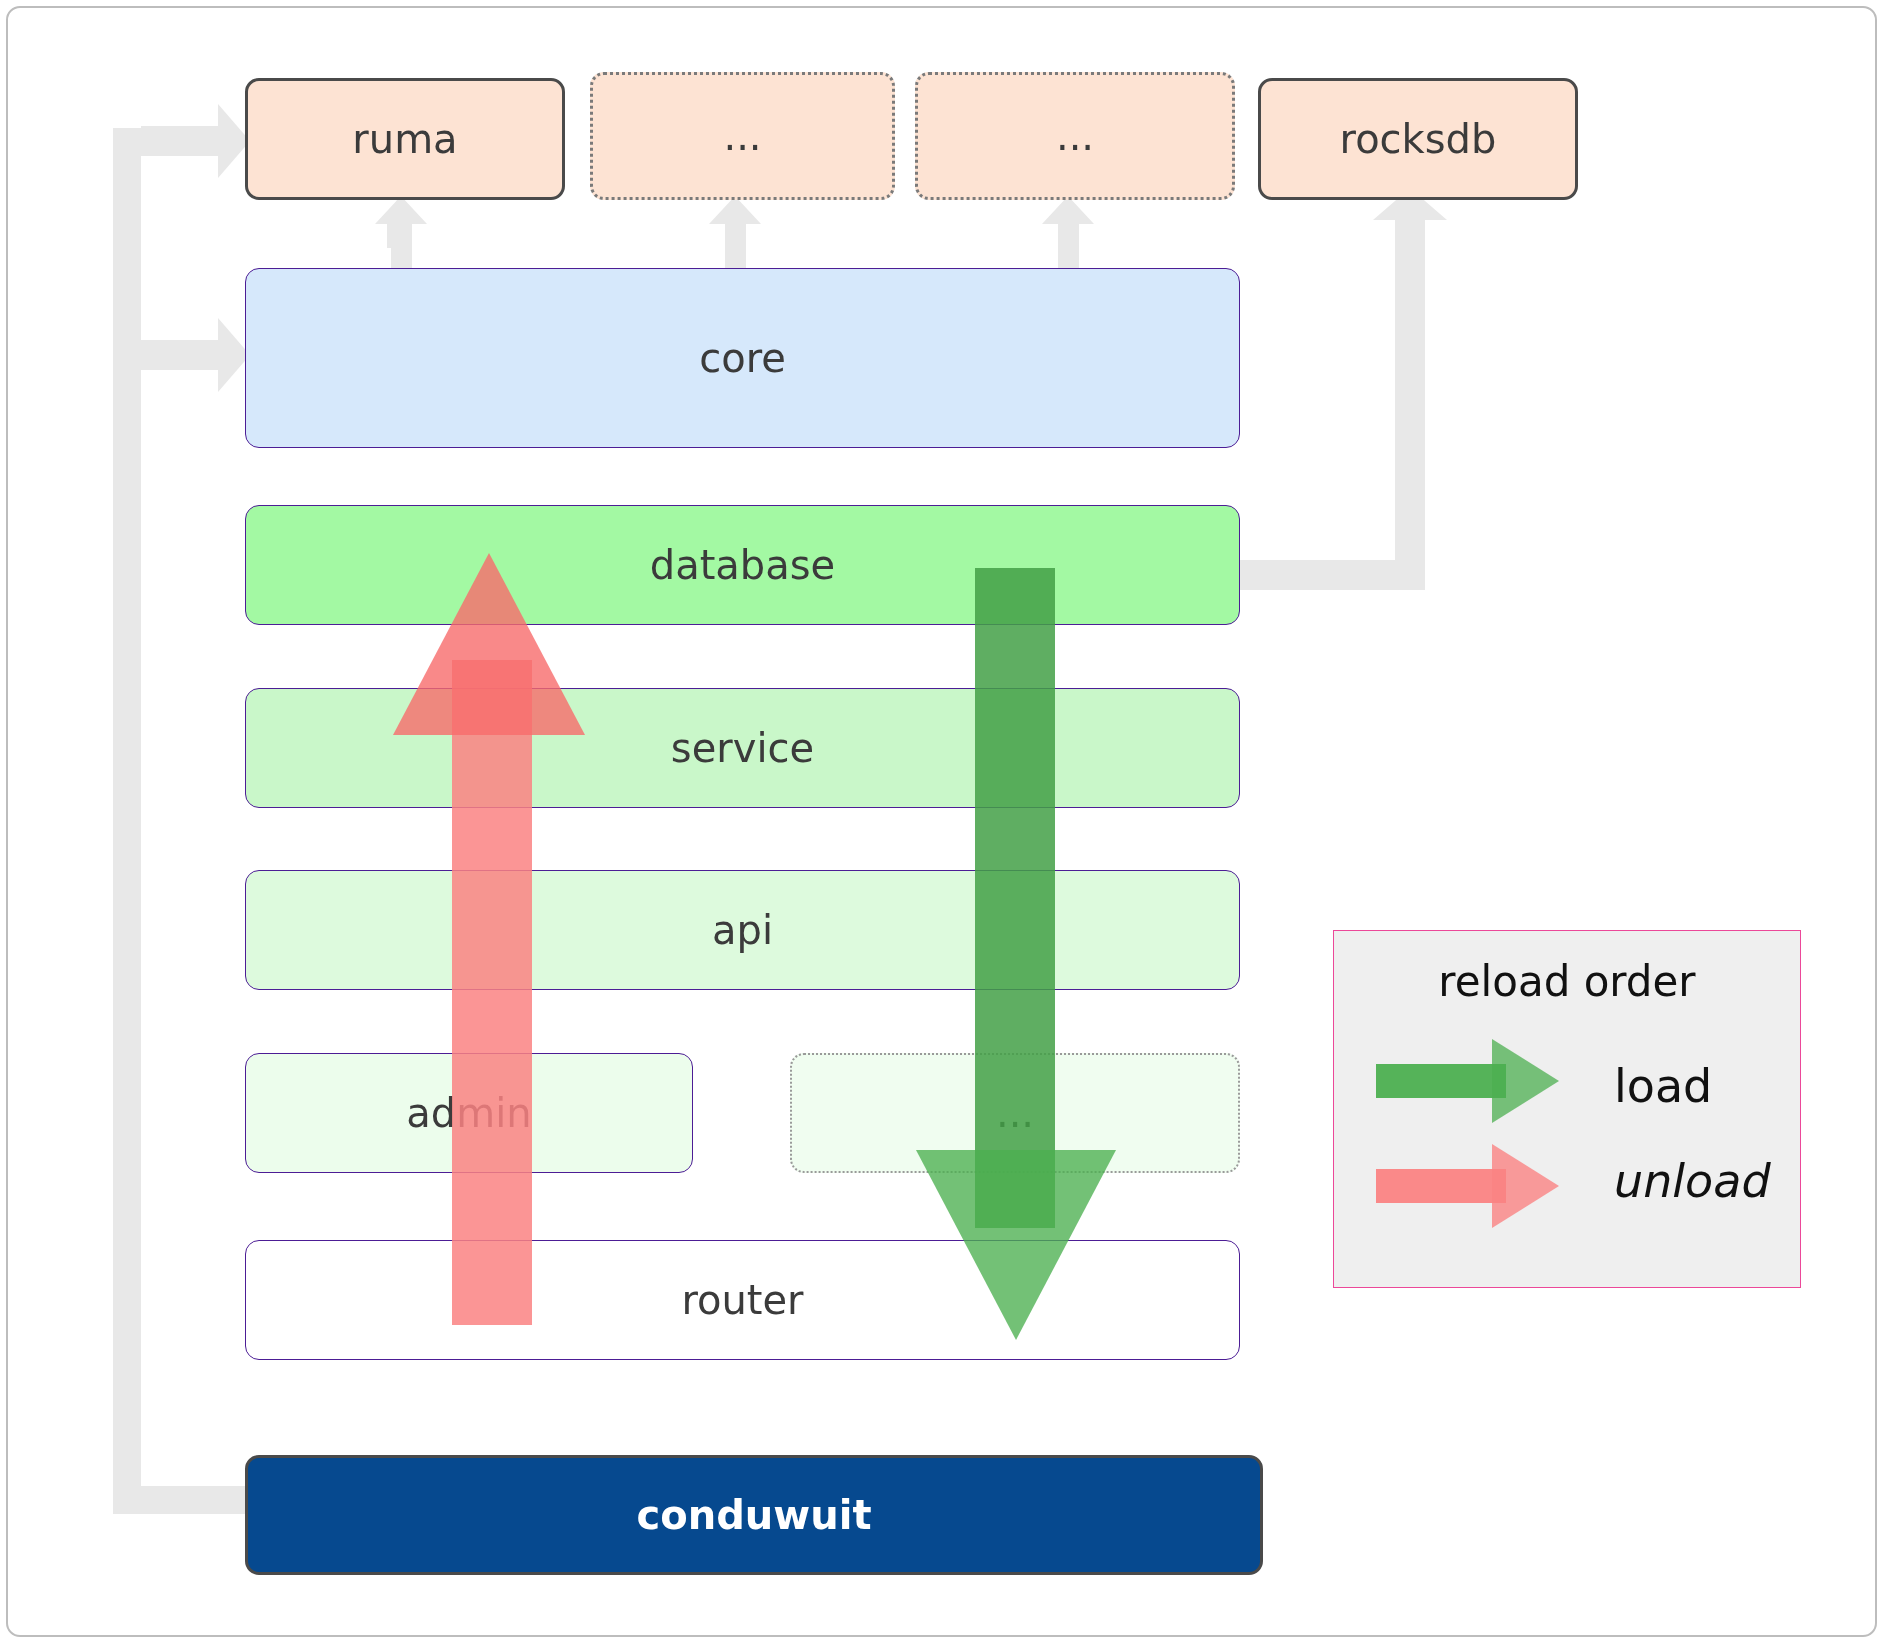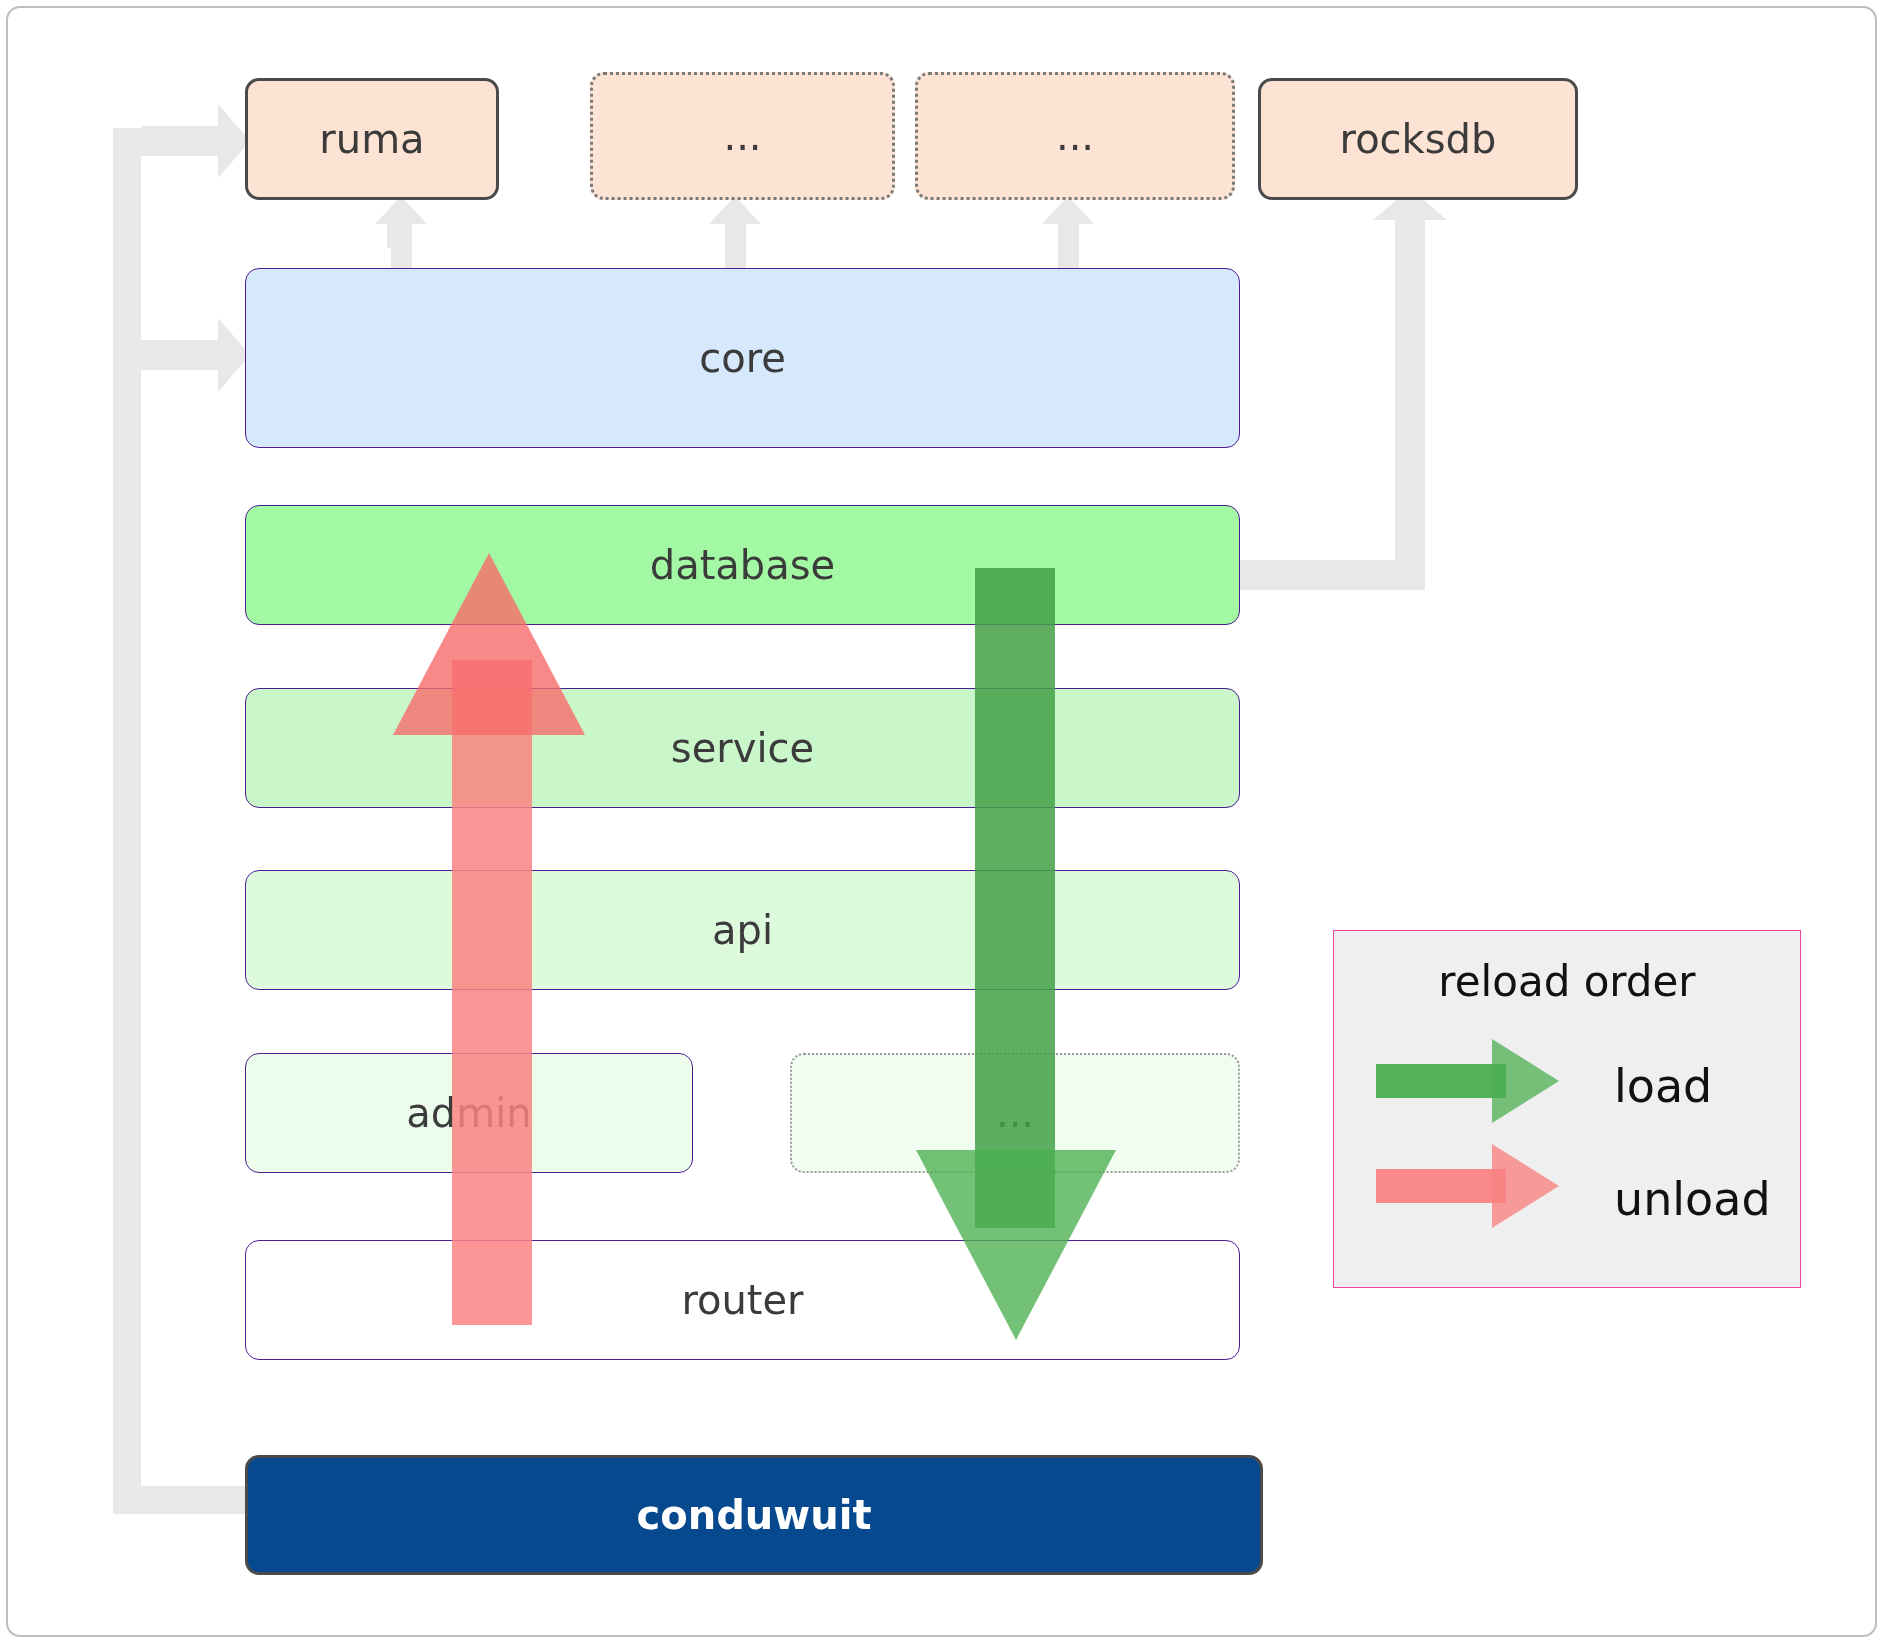--- a/index.html
+++ b/index.html
@@ -82,21 +82,21 @@
       <path d="M 387 248 L 409 248 L 409 215 L 390 215 L 398 198 L 406 215 L 387 215 Z"></path>
     </g>
 
     <g fill="#e8e8e8">
       <path d="M 391 272 L 412 272 L 412 224 L 427 224 L 401 196 L 375 224 L 391 224 Z"></path>
       <path d="M 725 272 L 746 272 L 746 224 L 761 224 L 735 196 L 709 224 L 725 224 Z"></path>
       <path d="M 1058 272 L 1079 272 L 1079 224 L 1094 224 L 1068 196 L 1042 224 L 1058 224 Z"></path>
     </g>
   </svg>
 
-  <div class="node ext solid" style="left:245px;top:78px;width:254px;height:122px;">
+  <div class="node ext solid" style="left:245px;top:78px;width:320px;height:122px;">
     <span>ruma</span>
   </div>
 
   <div class="node ext dotted" style="left:590px;top:72px;width:305px;height:128px;">
     <span>...</span>
   </div>
 
   <div class="node ext dotted" style="left:915px;top:72px;width:320px;height:128px;">
     <span>...</span>
   </div>
@@ -158,15 +158,15 @@
         <rect x="42" y="133" width="130" height="34" fill="#4caf50" opacity="0.95"></rect>
         <polygon points="225,150 158,108 158,192" fill="#4caf50" opacity="0.75"></polygon>
       </g>
       <g>
         <rect x="42" y="238" width="130" height="34" fill="#fa8383" opacity="0.95"></rect>
         <polygon points="225,255 158,213 158,297" fill="#fa8383" opacity="0.80"></polygon>
       </g>
     </svg>
 
     <div class="legend-label" style="left:280px;top:128px;">load</div>
-    <div class="legend-label" style="left:280px;top:241px;">unload</div>
+    <div class="legend-label" style="left:280px;top:223px;font-style:italic;">unload</div>
   </div>
 </div>
 
 </body></html>

